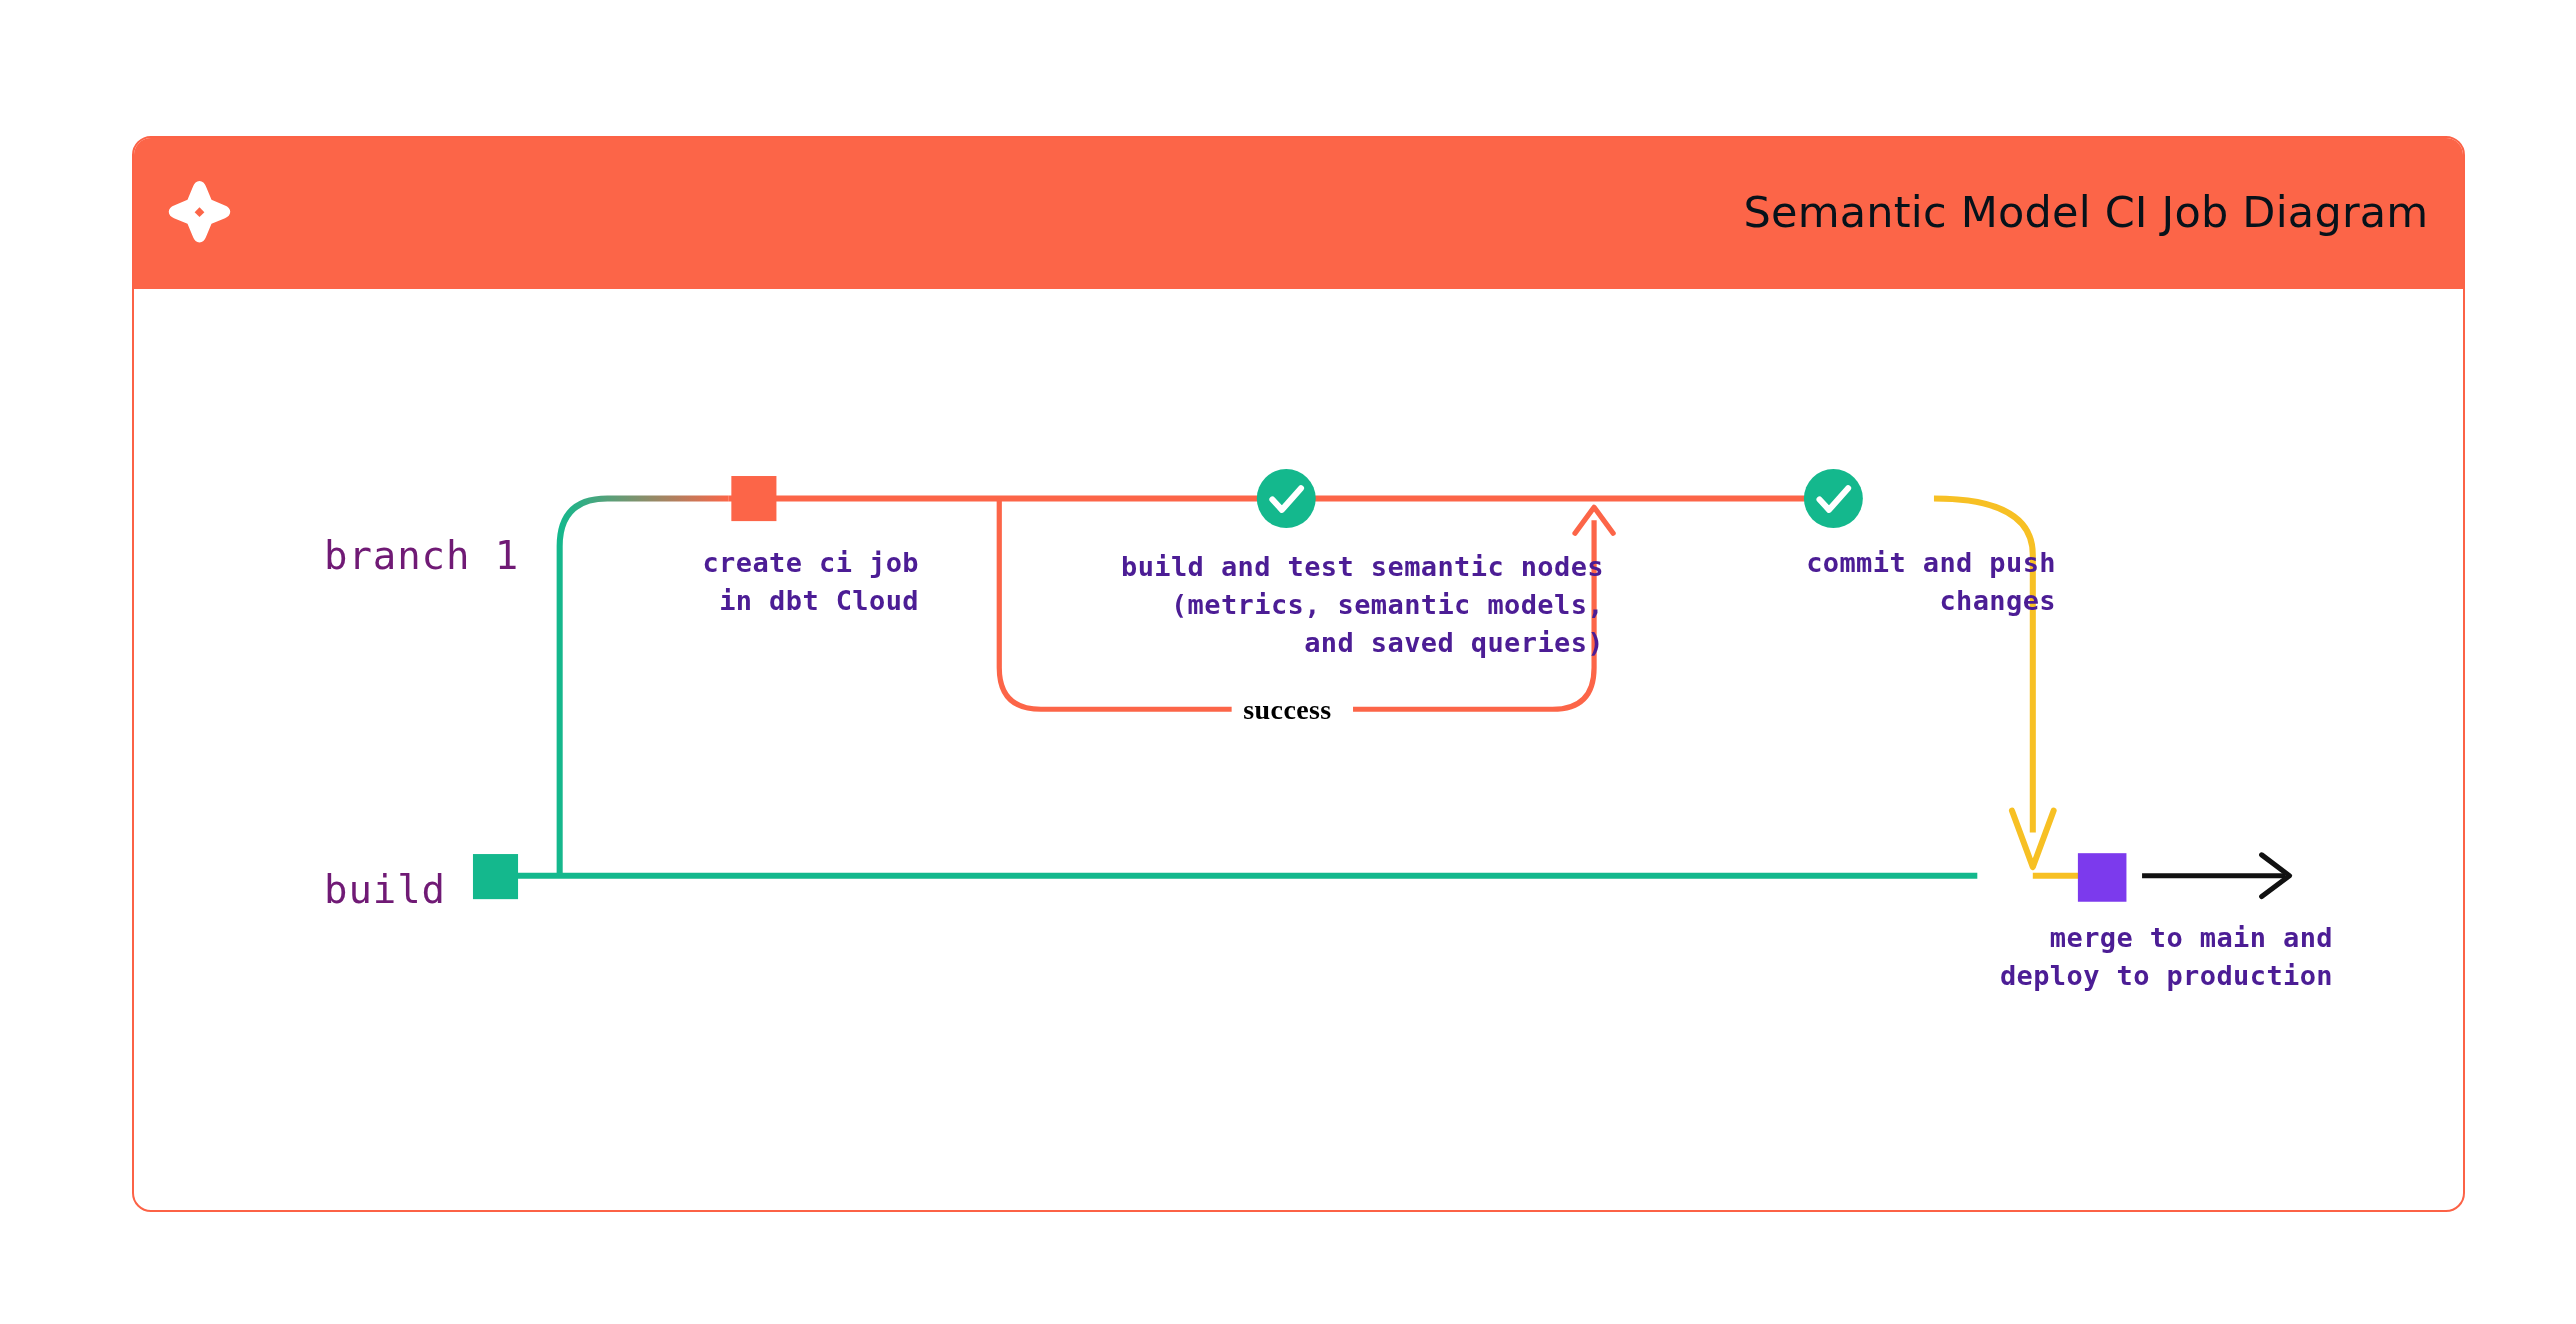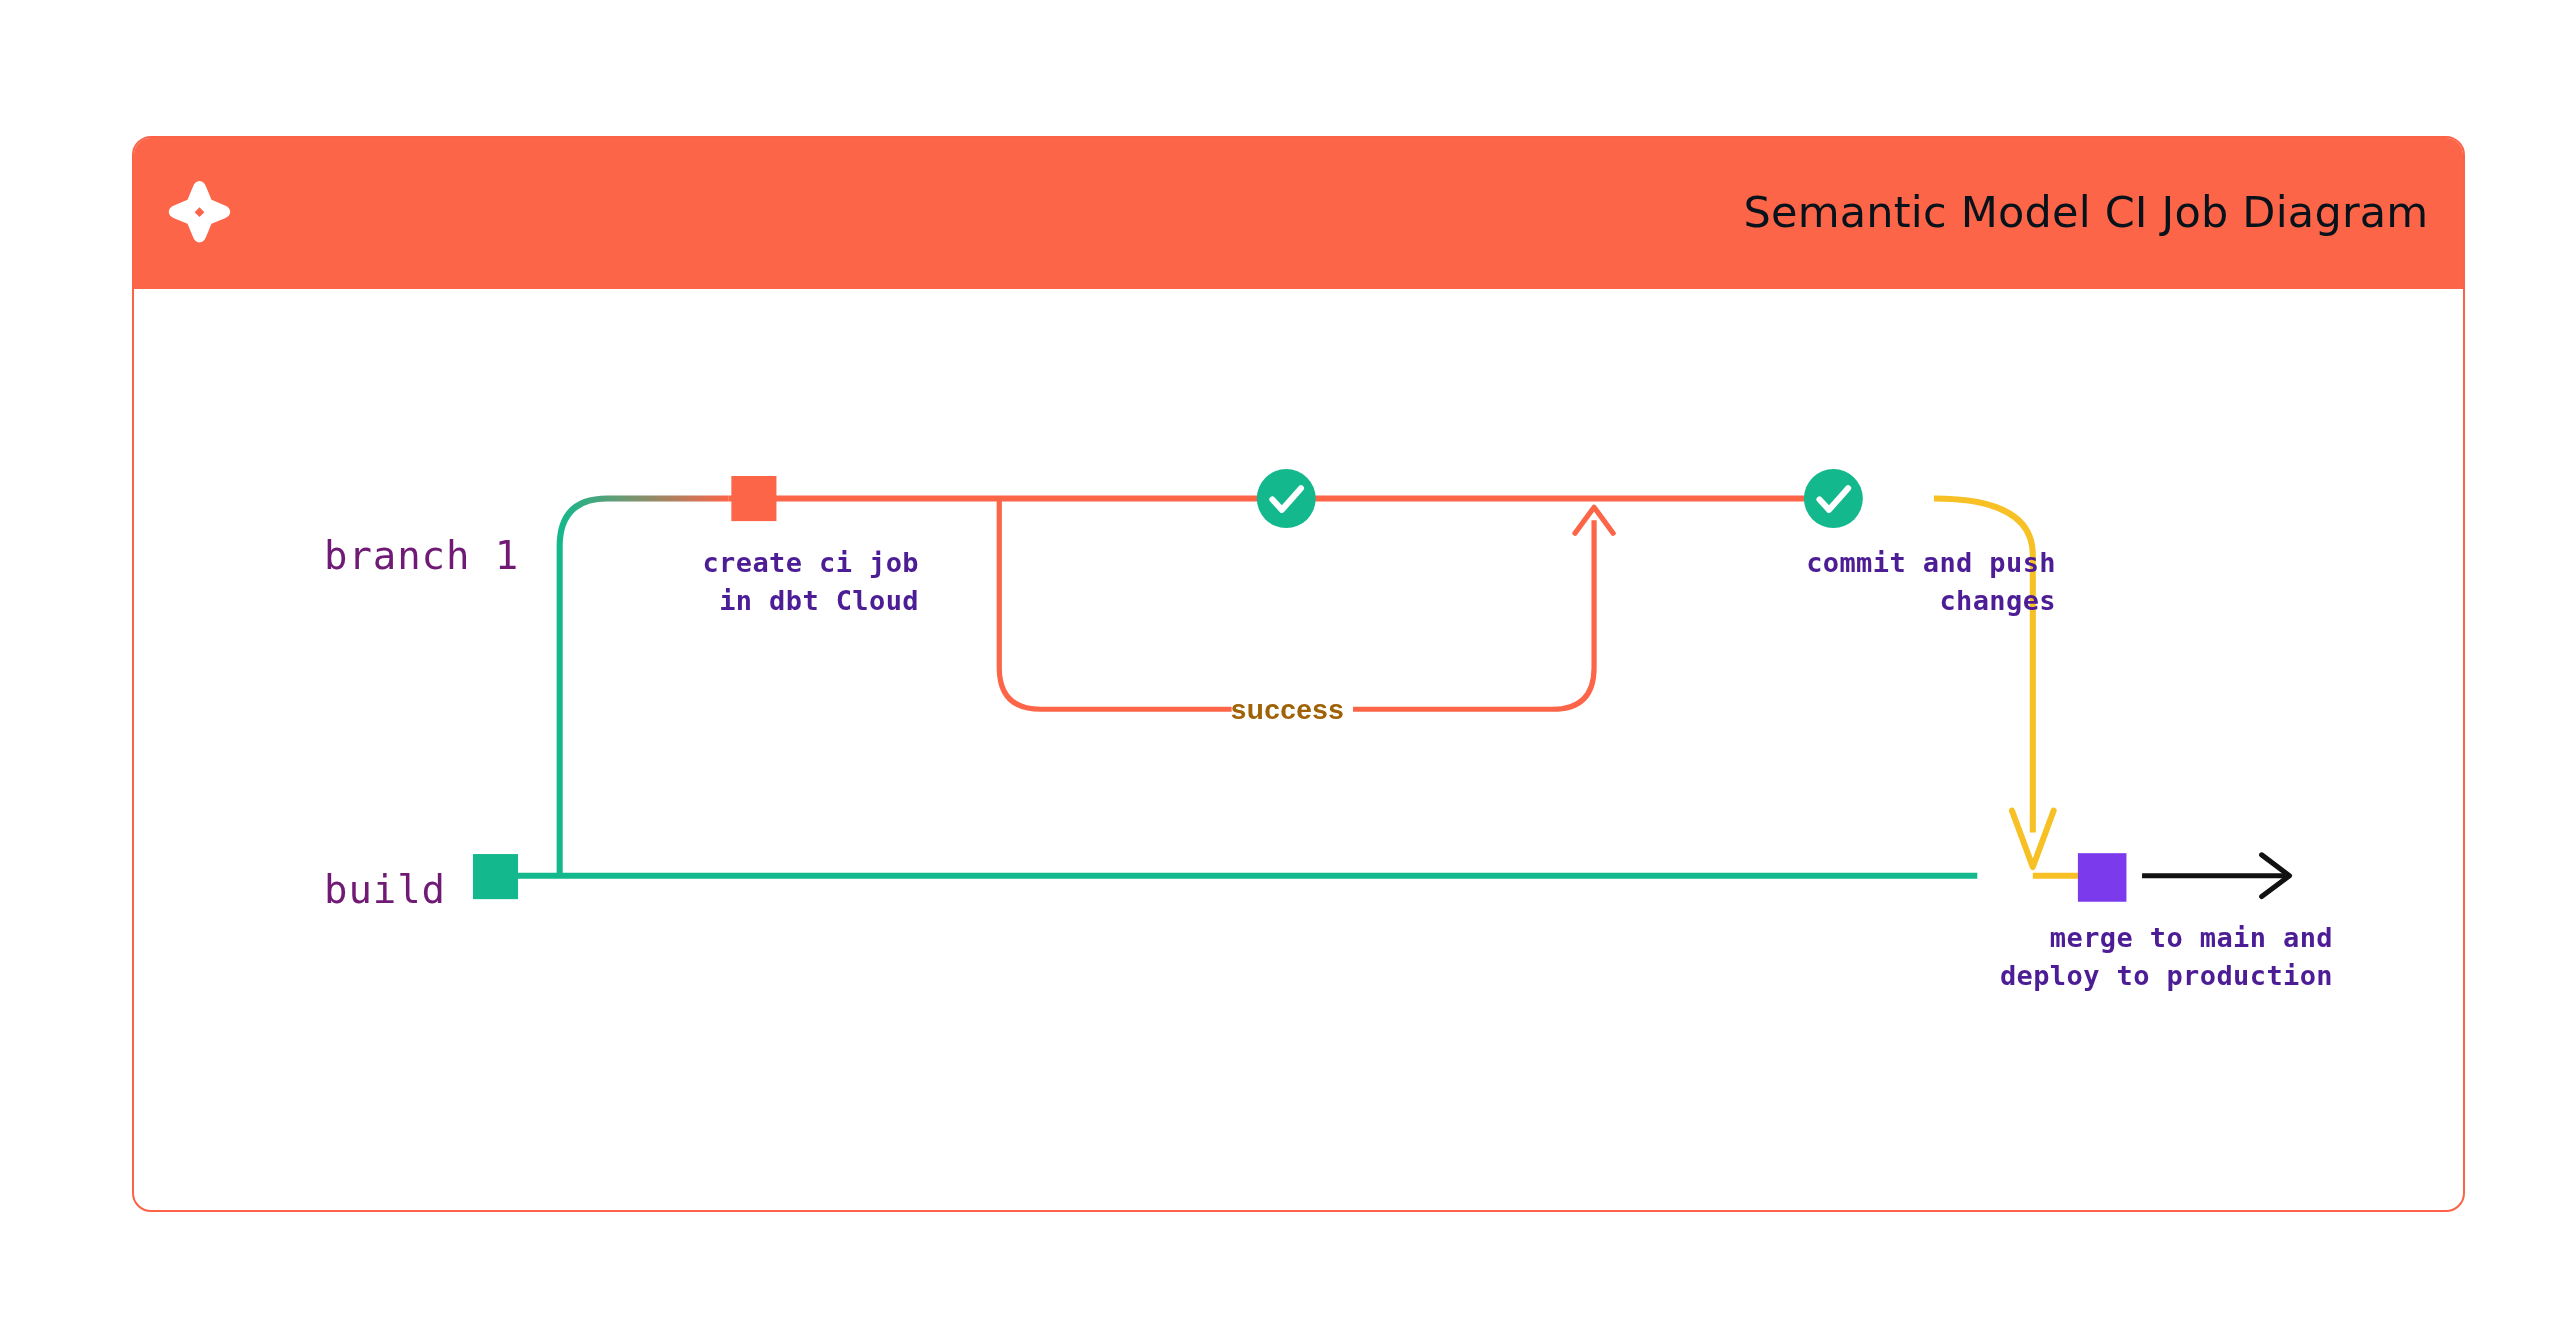--- a/index.html
+++ b/index.html
@@ -109,22 +109,22 @@
   .cap-build  { left: 980px; top: 548px;  width: 624px; }
   .cap-commit { left: 1657px; top: 544px;  width: 399px; }
   .cap-merge  { left: 1830px; top: 919px; width: 503px; }
 
   .loop-label {
     position: absolute;
     left: 1188px;
     top: 694px;
     width: 199px;
     text-align: center;
-    color: #a16207;
-    font-family: Liberation Sans, sans-serif;
+    color: #000000;
+    font-family: Liberation Serif, serif;
     font-size: 28px;
     font-weight: 700;
     letter-spacing: 0.4px;
     white-space: nowrap;
   }
 </style>
 </head>
 <body>
 
 <div id="stage">
@@ -213,20 +213,23 @@
     <rect x="2396" y="984" width="56" height="56" fill="#7c3aed"></rect>
   </svg>
 
   <div class="lane-label lane-branch1">branch 1</div>
 
   <div class="lane-label lane-main">build</div>
 
   <div class="caption cap-create">create ci job
 in dbt Cloud</div>
 
+  <div class="caption cap-build">build and test semantic nodes
+(metrics, semantic models,
+and saved queries)</div>
 
   <div class="caption cap-merge">merge to main and
 deploy to production</div>
 
   <div class="caption cap-commit">commit and push
 changes</div>
 
   <div class="loop-label">success</div>
 
 </div>

